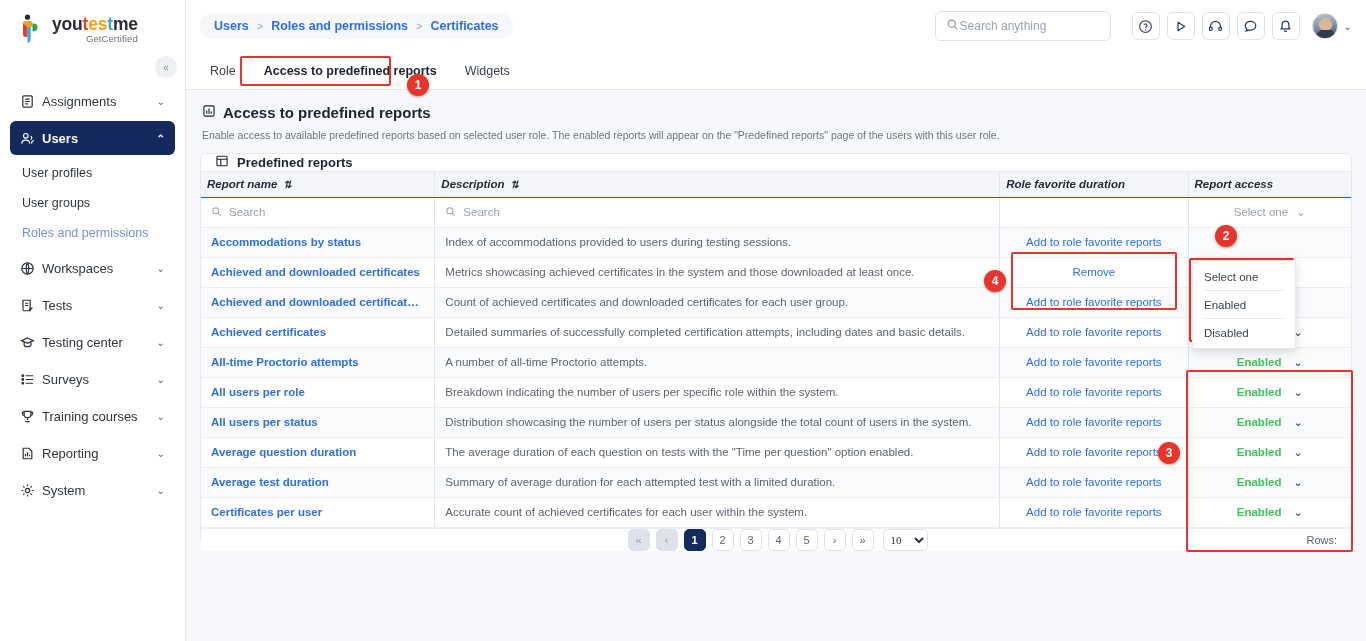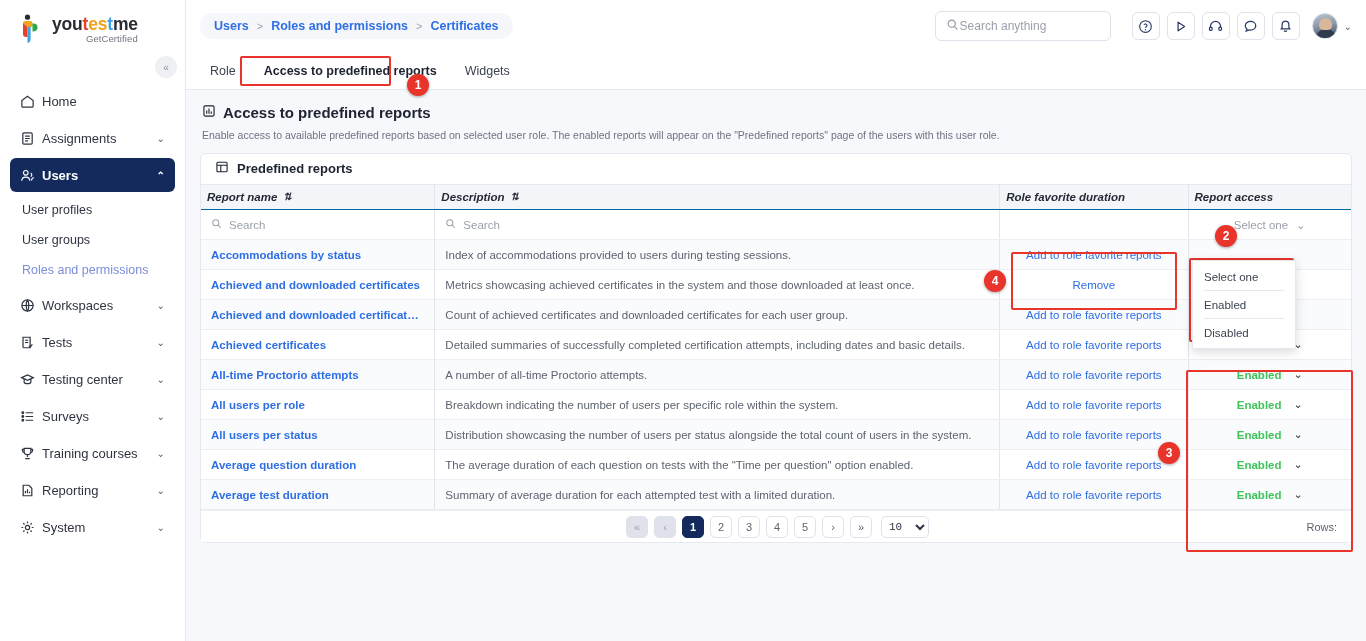--- a/index.html
+++ b/index.html
@@ -164,21 +164,21 @@
     min-width: 22px; height: 22px; margin: 0 3px; border-radius: 5px;
     border: 1px solid #dfe2ea; background: #fff; color: #5d636f;
     font-size: 11px; display: inline-flex; align-items: center; justify-content: center;
     cursor: pointer; padding: 0 5px;
   }
   .pg.disabled { background: #dfe2ea; color: #9aa0ac; border-color: #dfe2ea; }
   .pg.active { background: #142a5c; color: #fff; border-color: #142a5c; font-weight: 700; }
   .pg-select {
     height: 22px; margin-left: 6px; border: 1px solid #dfe2ea; border-radius: 5px;
     background: #fff; color: #2c3342; font-size: 11px; padding: 1px 3px;
-    font-family: Liberation Mono, monospace; cursor: pointer;
+    font-family: Liberation Serif, serif; cursor: pointer;
   }
   .rows-label { position: absolute; right: 14px; font-size: 11px; color: #5d636f; }
 
   
   .hl { position: absolute; border: 2px solid #e8342a; border-radius: 2px; pointer-events: none; z-index: 40; }
   .badge {
     position: absolute; width: 22px; height: 22px; border-radius: 11px;
     background: #e8342a; color: #fff; font-size: 12px; font-weight: 700;
     display: flex; align-items: center; justify-content: center; z-index: 60;
     box-shadow: 0 1px 3px rgba(0,0,0,.35);
@@ -214,28 +214,20 @@
         <span class="logo-text-col">
           <span class="logo-text"><span class="lt-you">you</span><span class="lt-t">t</span><span class="lt-e">es</span><span class="lt-t2">t</span><span class="lt-me">me</span></span>
           <span class="logo-sub">GetCertified</span>
         </span>
       </div>
     </div>
 
     <button class="collapse-btn">«</button>
 
     <nav class="nav">
-      <div class="nav-item">
-        <span class="ico">
-          <svg width="15" height="15" viewBox="0 0 16 16" fill="none" stroke="currentColor" stroke-width="1.3">
-              <path d="M2 7l6-4.6L14 7v6a1 1 0 0 1-1 1H3a1 1 0 0 1-1-1z"></path>
-            </svg>
-        </span>
-        <span class="lbl">Home</span>
-      </div>
 
       <div class="nav-item">
         <span class="ico">
           <svg width="15" height="15" viewBox="0 0 16 16" fill="none" stroke="currentColor" stroke-width="1.3">
               <rect x="3" y="2" width="10" height="12" rx="1.2"></rect>
               <path d="M5.5 5.5h5M5.5 8h5M5.5 10.5h3"></path>
             </svg>
         </span>
         <span class="lbl">Assignments</span>
         <span class="chev">⌄</span>
@@ -596,20 +588,35 @@
               <td>
                   <span class="fav-link">Add to role favorite reports</span>
                 </td>
               <td>
                   <span class="access-cell">
                     <span class="access-val">Enabled</span>
                     <span class="access-chev">⌄</span>
                   </span>
                 </td>
             </tr>
+            <tr class="body-row">
+              <td>
+                  <span class="rep-name">Certificates per user</span>
+                </td>
+              <td>Accurate count of achieved certificates for each user within the system.</td>
+              <td>
+                  <span class="fav-link">Add to role favorite reports</span>
+                </td>
+              <td>
+                  <span class="access-cell">
+                    <span class="access-val">Enabled</span>
+                    <span class="access-chev">⌄</span>
+                  </span>
+                </td>
+            </tr>
           </tbody>
         </table>
 
         <div class="pager">
           <span class="pg disabled">«</span>
           <span class="pg disabled">‹</span>
           <span class="pg active">1</span>
           <span class="pg">2</span>
           <span class="pg">3</span>
           <span class="pg">4</span>

